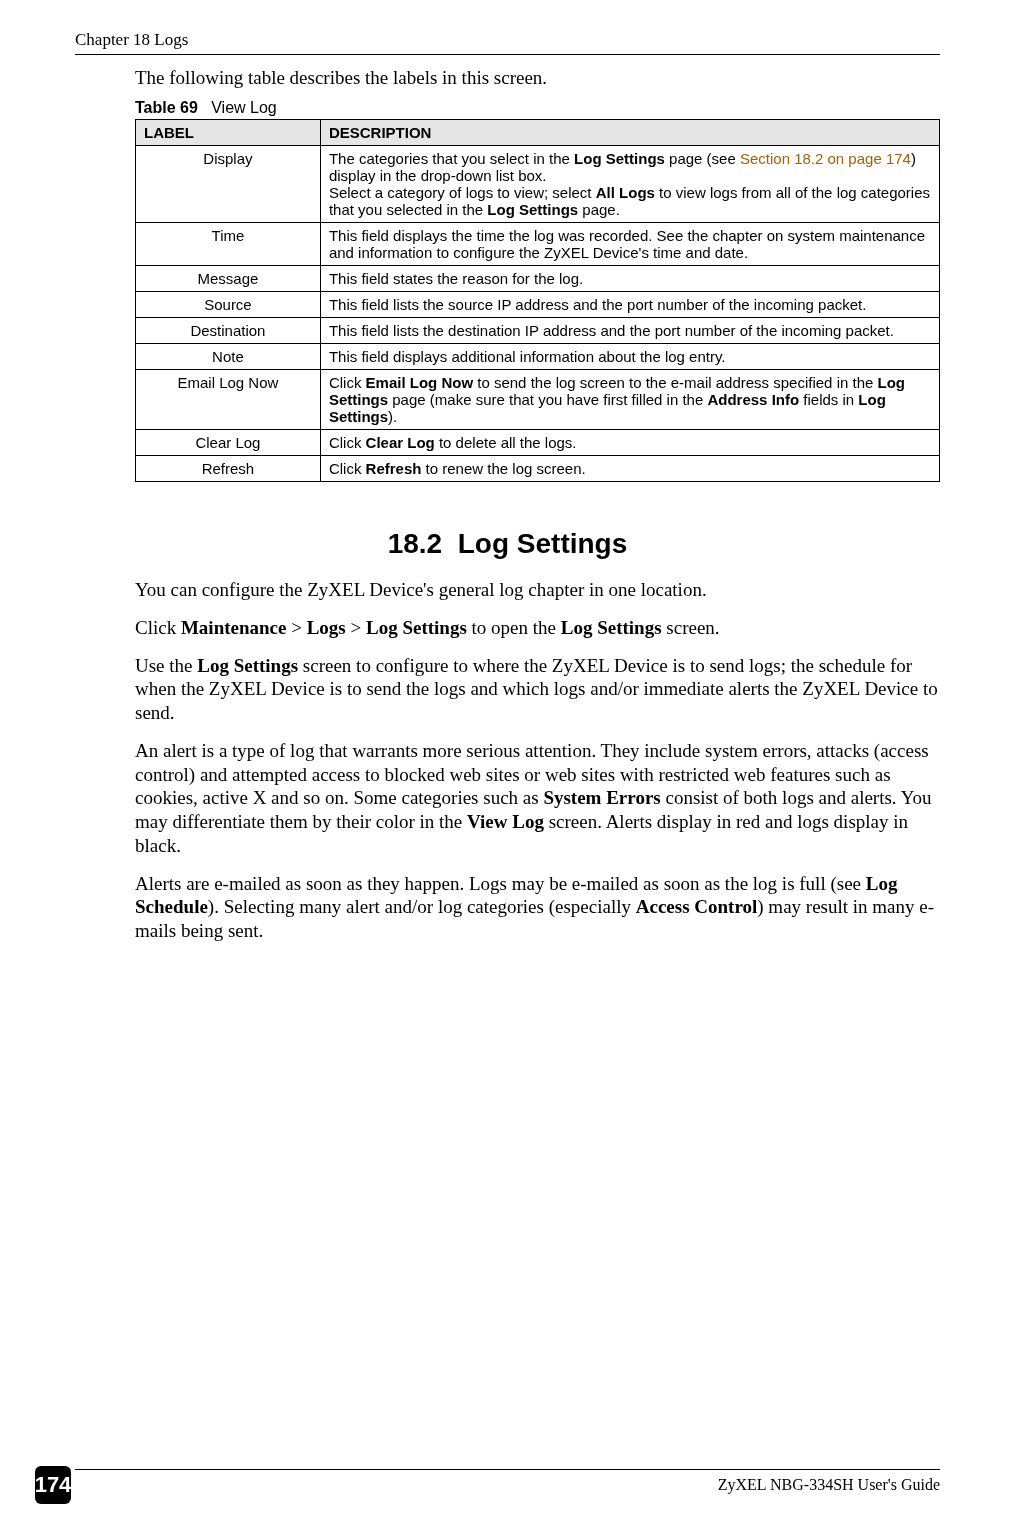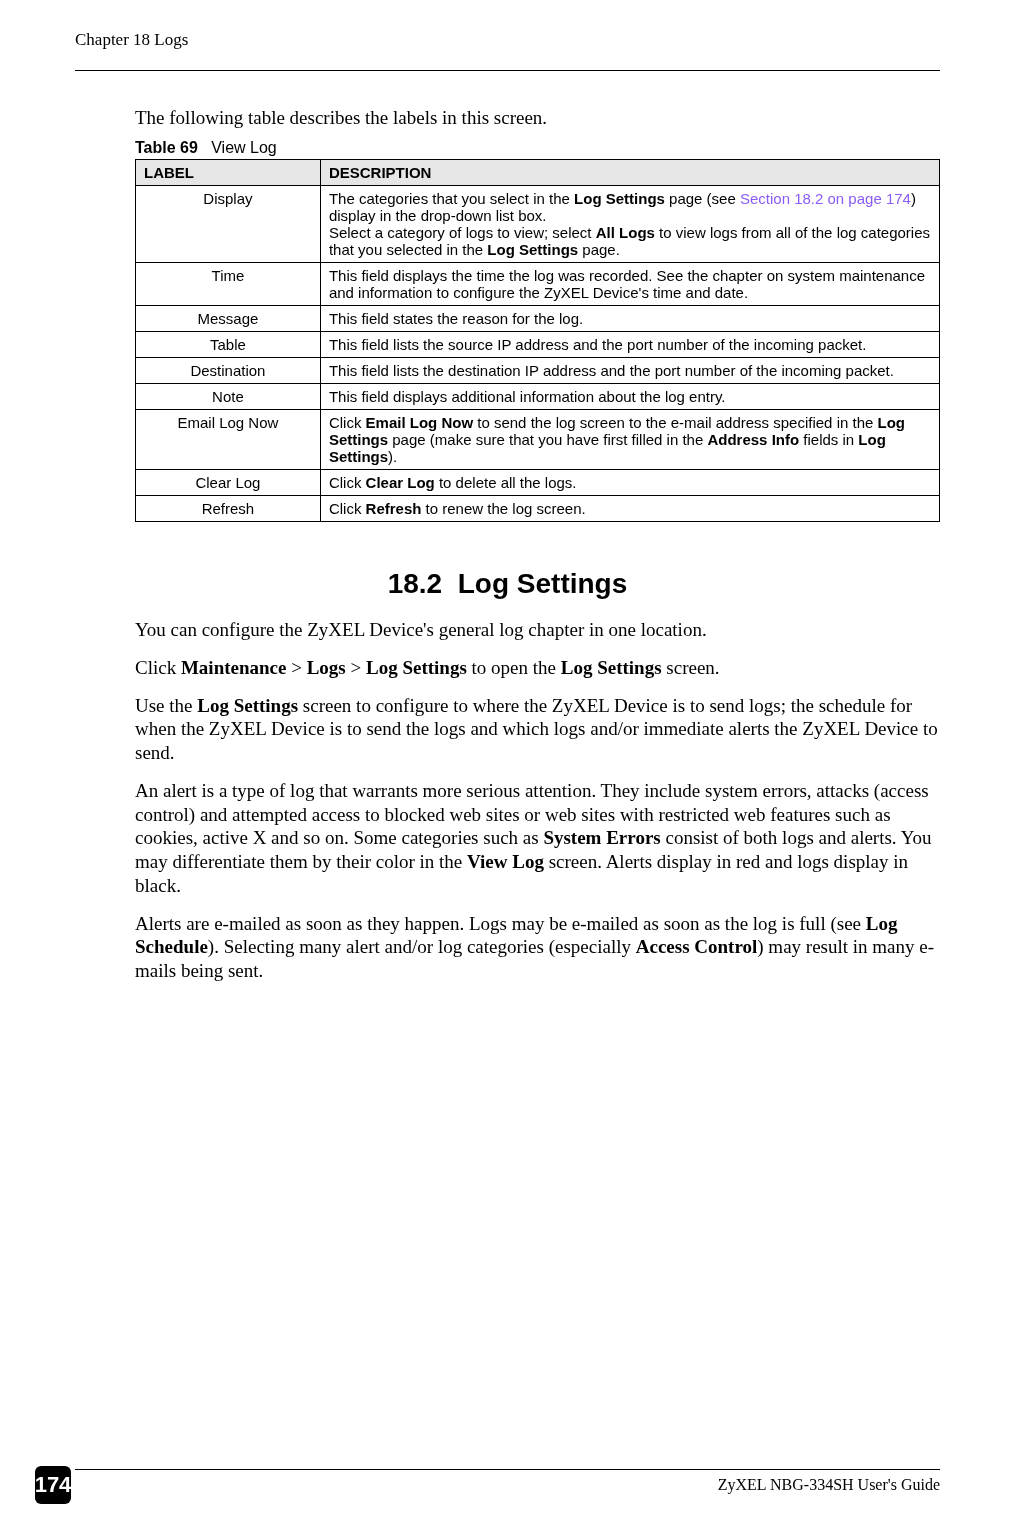--- a/index.html
+++ b/index.html
@@ -14,22 +14,22 @@
     width: 1015px;
     height: 1524px;
     position: relative;
     padding: 30px 75px 30px 75px;
   }
   .header-row {
     display: flex;
     justify-content: space-between;
     align-items: baseline;
     border-bottom: 1.5px solid #000;
-    padding-bottom: 20px;
-    margin-bottom: 36px;
+    padding-bottom: 4px;
+    margin-bottom: 12px;
   }
   .header-row .chapter {
     font-size: 17px;
   }
   .content {
     margin-left: 60px;
     margin-right: 0;
   }
   .intro {
     font-size: 19px;
@@ -60,21 +60,21 @@
   table.doc-table td {
     border: 1px solid #000;
     padding: 4px 8px;
     vertical-align: top;
   }
   table.doc-table td.label-col {
     width: 23%;
     text-align: center;
   }
   .link {
-    color: #8b5cf6;
+    color: #a16207;
   }
   .bold {
     font-weight: bold;
   }
   .section-heading {
     font-family: Arial, Helvetica, sans-serif;
     font-size: 28px;
     font-weight: bold;
     margin-top: 46px;
     margin-bottom: 18px;
@@ -150,21 +150,21 @@
       </tr>
       <tr>
         <td class="label-col">Time</td>
         <td>This field displays the time the log was recorded. See the chapter on system maintenance and information to configure the ZyXEL Device's time and date.</td>
       </tr>
       <tr>
         <td class="label-col">Message</td>
         <td>This field states the reason for the log.</td>
       </tr>
       <tr>
-        <td class="label-col">Table</td>
+        <td class="label-col">Source</td>
         <td>This field lists the source IP address and the port number of the incoming packet.</td>
       </tr>
       <tr>
         <td class="label-col">Destination</td>
         <td>This field lists the destination IP address and the port number of the incoming packet.</td>
       </tr>
       <tr>
         <td class="label-col">Note</td>
         <td>This field displays additional information about the log entry.</td>
       </tr>

